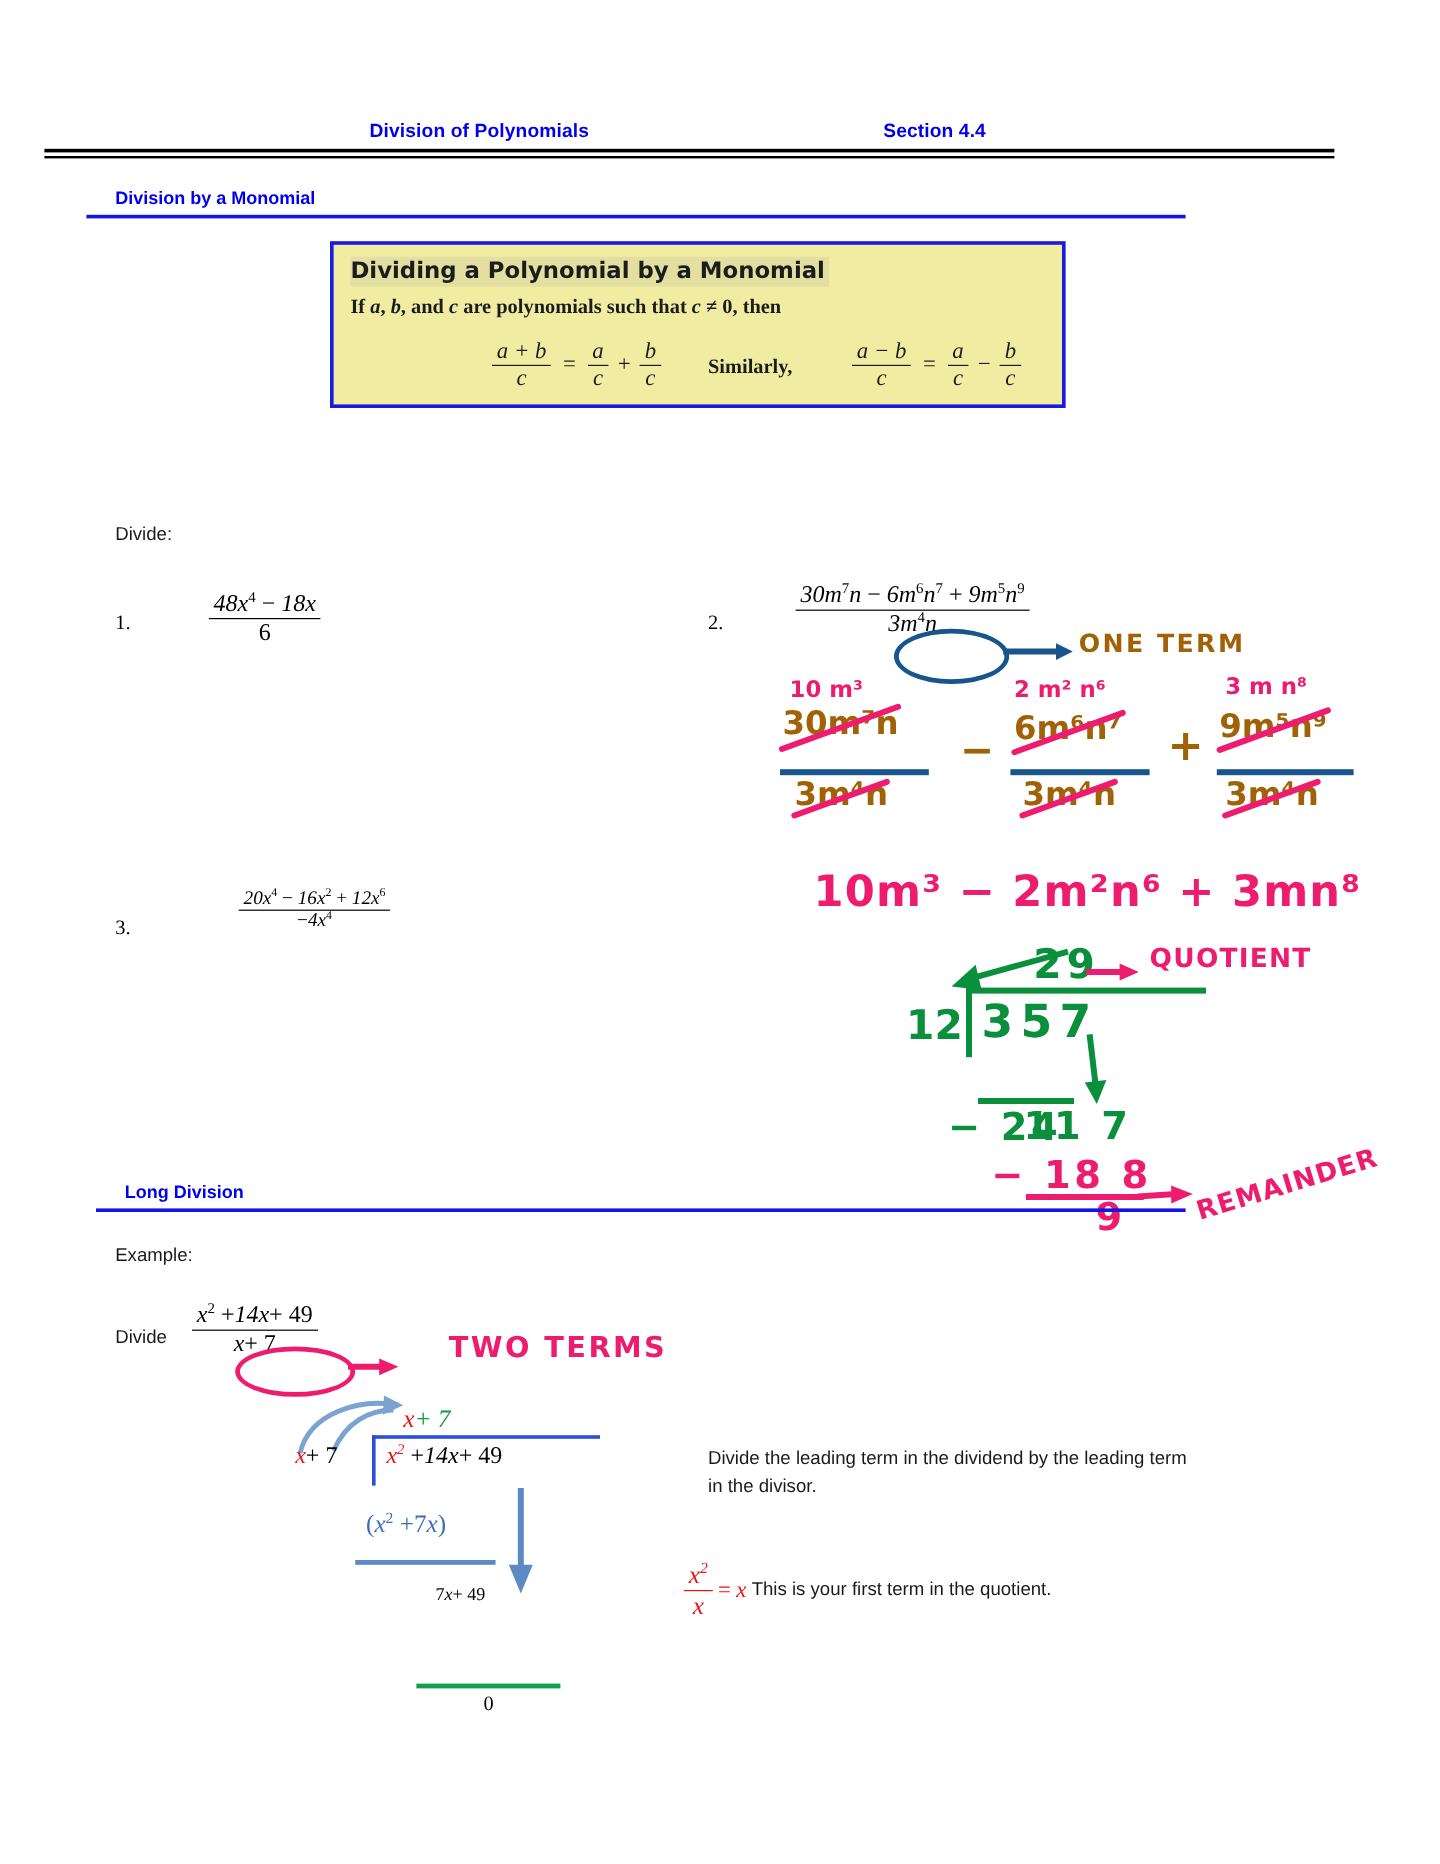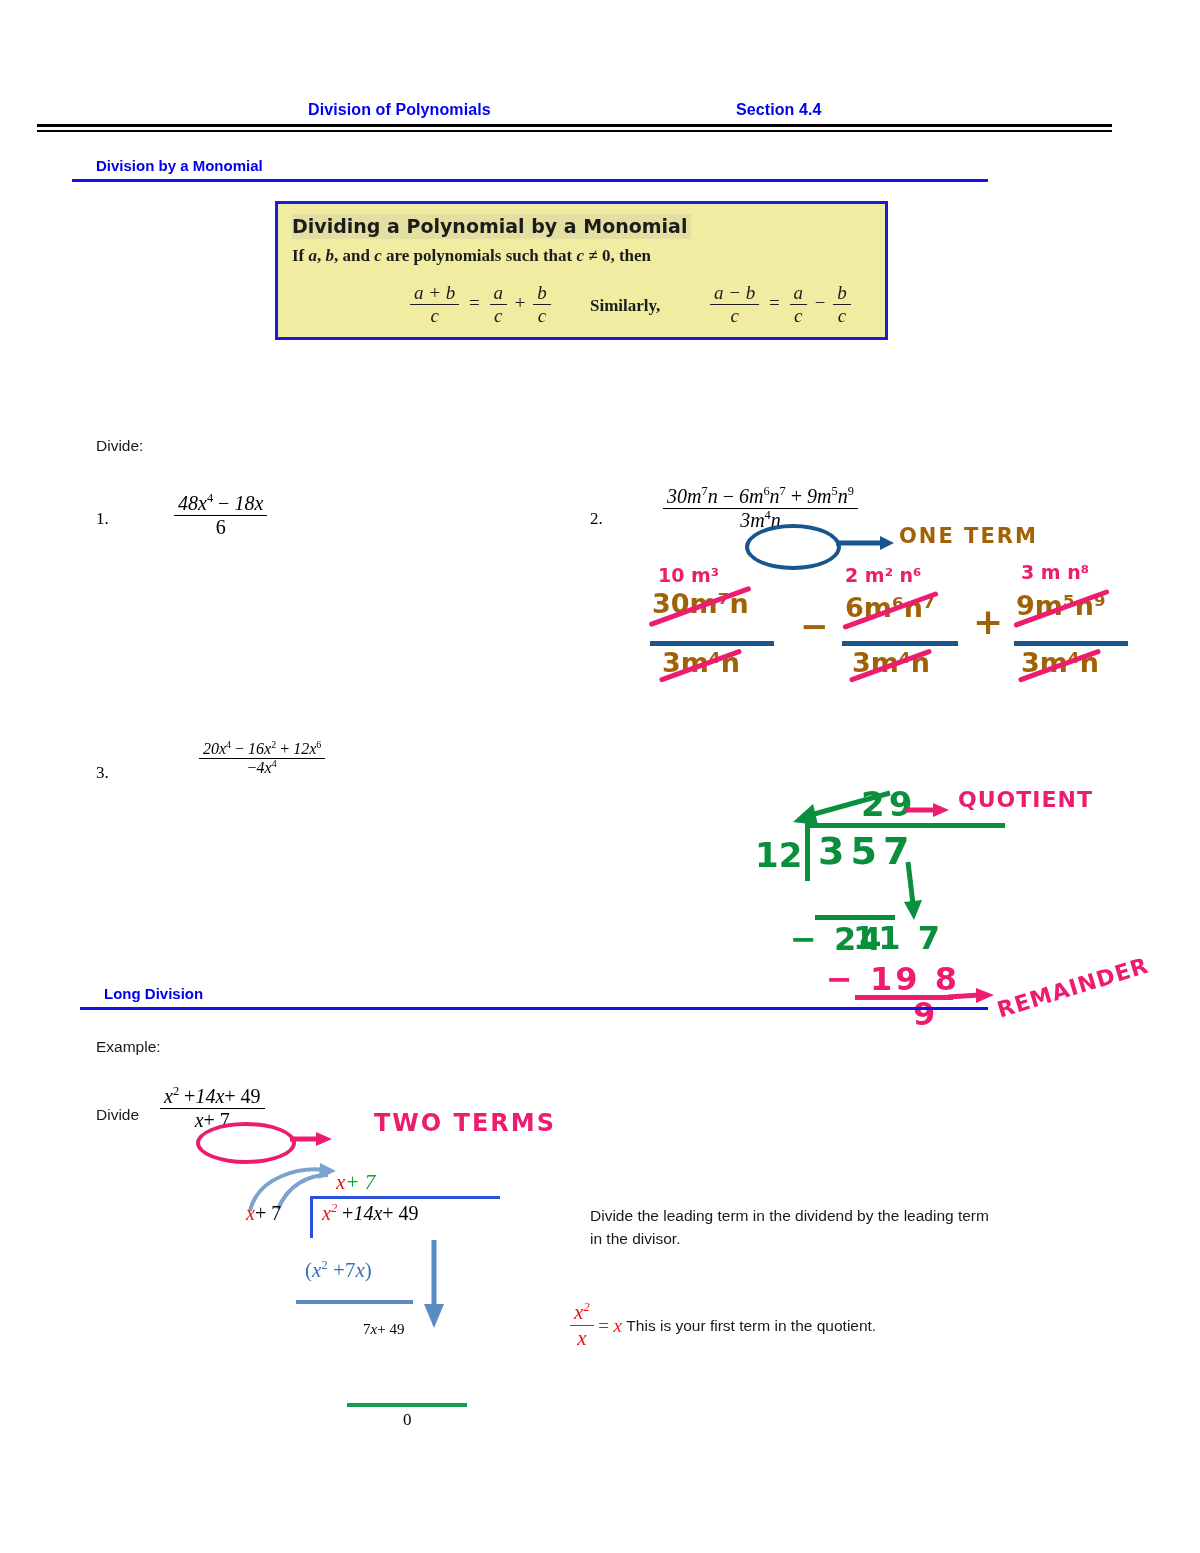--- a/index.html
+++ b/index.html
@@ -196,20 +196,21 @@
 
   <div class="abs hw hw-pink" style="top:563px; left:1021px; font-size:19px;">3 m n⁸</div>
   <div class="abs hw hw-blue" style="top:592px; left:1016px; font-size:27px;">
     <span class="strike-pink"><span>9m⁵n⁹</span></span>
   </div>
   <div class="abs" style="top:641px; left:1014px; width:114px; height:5px; background:#17558c;"></div>
   <div class="abs hw hw-blue" style="top:649px; left:1021px; font-size:27px;">
     <span class="strike-pink"><span>3m⁴n</span></span>
   </div>
 
+  <div class="abs hw hw-pink" style="top:726px; left:678px; font-size:36px; letter-spacing:1px;">10m³  −  2m²n⁶ + 3mn⁸</div>
 
   <div class="abs serif" style="top:763px; left:96px; font-size:17px;">3.</div>
   <div class="abs serif" style="top:740px; left:170px; font-size:16px;margin-left:29px;">
     <span class="frac">
       <span class="num"><span class="mi">20x</span><sup>4</sup> − <span class="mi">16x</span><sup>2</sup> + <span class="mi">12x</span><sup>6</sup></span>
       <span class="den">−<span class="mi">4x</span><sup>4</sup></span>
     </span>
   </div>
 
   <svg class="abs" style="top:788px; left:785px;" width="110" height="48">
@@ -233,21 +234,21 @@
 
   <svg class="abs" style="top:862px; left:896px;" width="30" height="62">
     <line x1="12" y1="0" x2="17" y2="42" stroke="#0a8f3c" stroke-width="5"></line>
     <polygon points="8,40 18,58 26,38" fill="#0a8f3c"></polygon>
   </svg>
 
   <div class="abs hw hw-green" style="top:923px; left:790px; font-size:32px; letter-spacing:3px;">− 24</div>
   <div class="abs" style="top:915px; left:815px; width:80px; height:5px; background:#0a8f3c;"></div>
   <div class="abs hw hw-green" style="top:922px; left:853px; font-size:32px; letter-spacing:3px;">11  7</div>
 
-  <div class="abs hw hw-pink" style="top:963px; left:826px; font-size:32px; letter-spacing:3px;">− 19 8</div>
+  <div class="abs hw hw-pink" style="top:963px; left:826px; font-size:32px; letter-spacing:3px;">− 18 8</div>
   <div class="abs" style="top:995px; left:855px; width:98px; height:5px; background:#ee1c6e;"></div>
   <div class="abs hw hw-pink" style="top:998px; left:913px; font-size:32px;">9</div>
 
   <svg class="abs" style="top:975px; left:948px;" width="240" height="60">
     <line x1="0" y1="22" x2="32" y2="20" stroke="#ee1c6e" stroke-width="5"></line>
     <polygon points="28,13 46,20 28,28" fill="#ee1c6e"></polygon>
   </svg>
   <div class="abs hw hw-pink" style="top:1000px; left:998px; font-size:22px; letter-spacing:1px; transform:rotate(-17deg); transform-origin:left center;">REMAINDER</div>
 
   <div class="abs sec-label" style="top:985px; left:104px;">Long Division</div>

